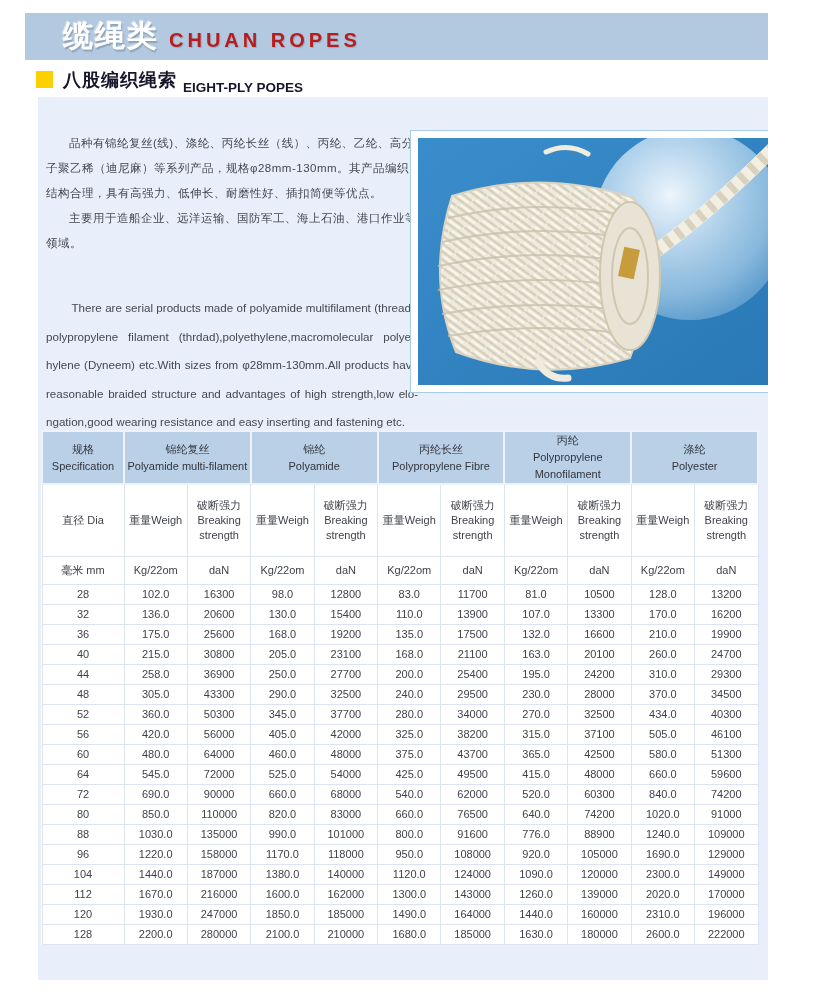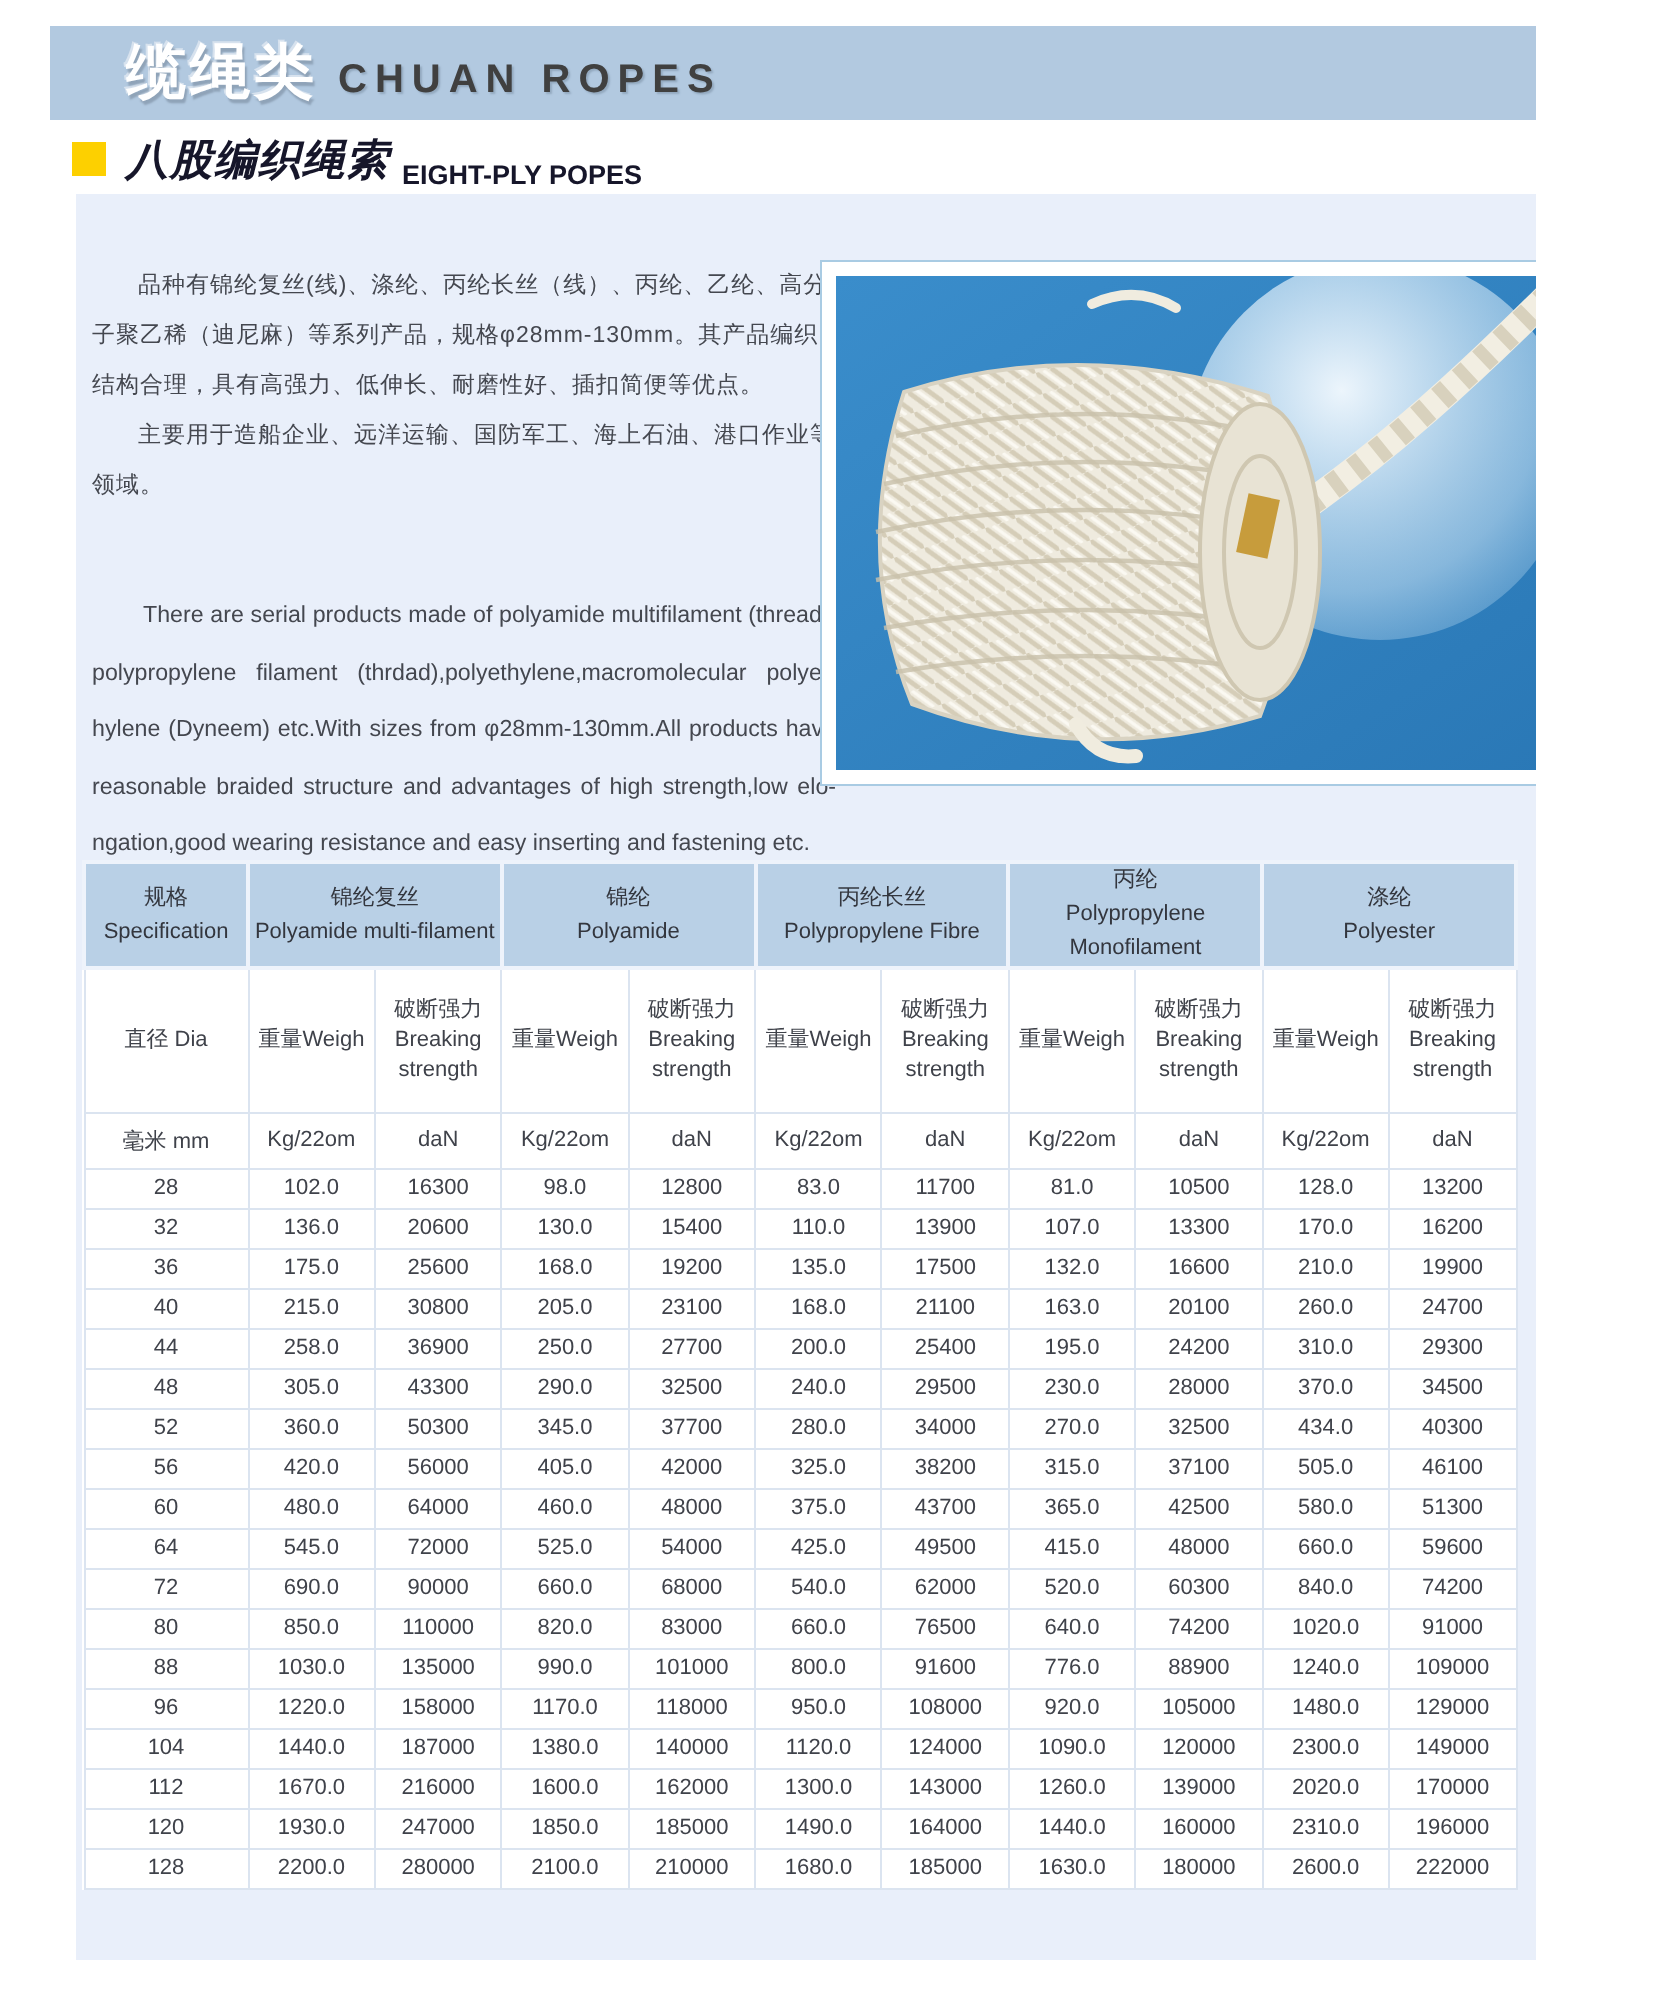--- a/index.html
+++ b/index.html
@@ -4,27 +4,27 @@
 <style>
   * { margin:0; padding:0; box-sizing:border-box; }
   body { background:#ffffff; font-family:"Liberation Sans", sans-serif; }
   .page { position:relative; width:768px; height:1000px; background:#ffffff; overflow:hidden; }
 
   
   .top-band { position:absolute; left:25px; top:13px; width:780px; height:47px;
     background:#b2c9e0; display:flex; align-items:center; padding-left:38px; }
   .title-cn { font-size:30px; font-weight:bold; color:#ffffff; letter-spacing:2px;
     text-shadow:1px 2px 1px #8fa3b8, -1px -1px 0 #d7e2ee; }
-  .title-en { font-size:20px; font-weight:bold; color:#404040; letter-spacing:4px;
+  .title-en { font-size:20px; font-weight:bold; color:#b91c1c; letter-spacing:4px;
     margin-left:10px; margin-top:8px; text-shadow:1px 1px 1px #93a9bf; }
 
   
   .subtitle-row { position:absolute; left:36px; top:64px; display:flex; align-items:center; }
   .yellow-sq { width:17px; height:17px; background:#fdd000; margin-right:10px; }
-  .subtitle-cn { font-size:21px; font-weight:bold; color:#16162a; letter-spacing:1px;font-style:italic; }
+  .subtitle-cn { font-size:18px; font-weight:bold; color:#16162a; letter-spacing:1px; }
   .subtitle-en { font-size:13.5px; font-weight:bold; color:#16162a; margin-left:6px; margin-top:16px; }
 
   
   .panel { position:absolute; left:38px; top:97px; width:762px; height:883px; background:#e9effa; }
 
   
   .intro { position:absolute; left:8px; top:34px; width:372px; color:#44474f; }
   .intro p.cn { font-size:11.5px; line-height:25px; text-indent:2em; letter-spacing:0.5px; }
   .intro p.cn2 { margin-bottom:14px; }
   .intro p.en { font-size:11.6px; line-height:28.5px; text-align:justify; text-indent:2.2em; }
@@ -339,21 +339,21 @@
           <tr>
             <td>96</td>
             <td>1220.0</td>
             <td>158000</td>
             <td>1170.0</td>
             <td>118000</td>
             <td>950.0</td>
             <td>108000</td>
             <td>920.0</td>
             <td>105000</td>
-            <td>1480.0</td>
+            <td>1690.0</td>
             <td>129000</td>
           </tr>
           <tr>
             <td>104</td>
             <td>1440.0</td>
             <td>187000</td>
             <td>1380.0</td>
             <td>140000</td>
             <td>1120.0</td>
             <td>124000</td>

